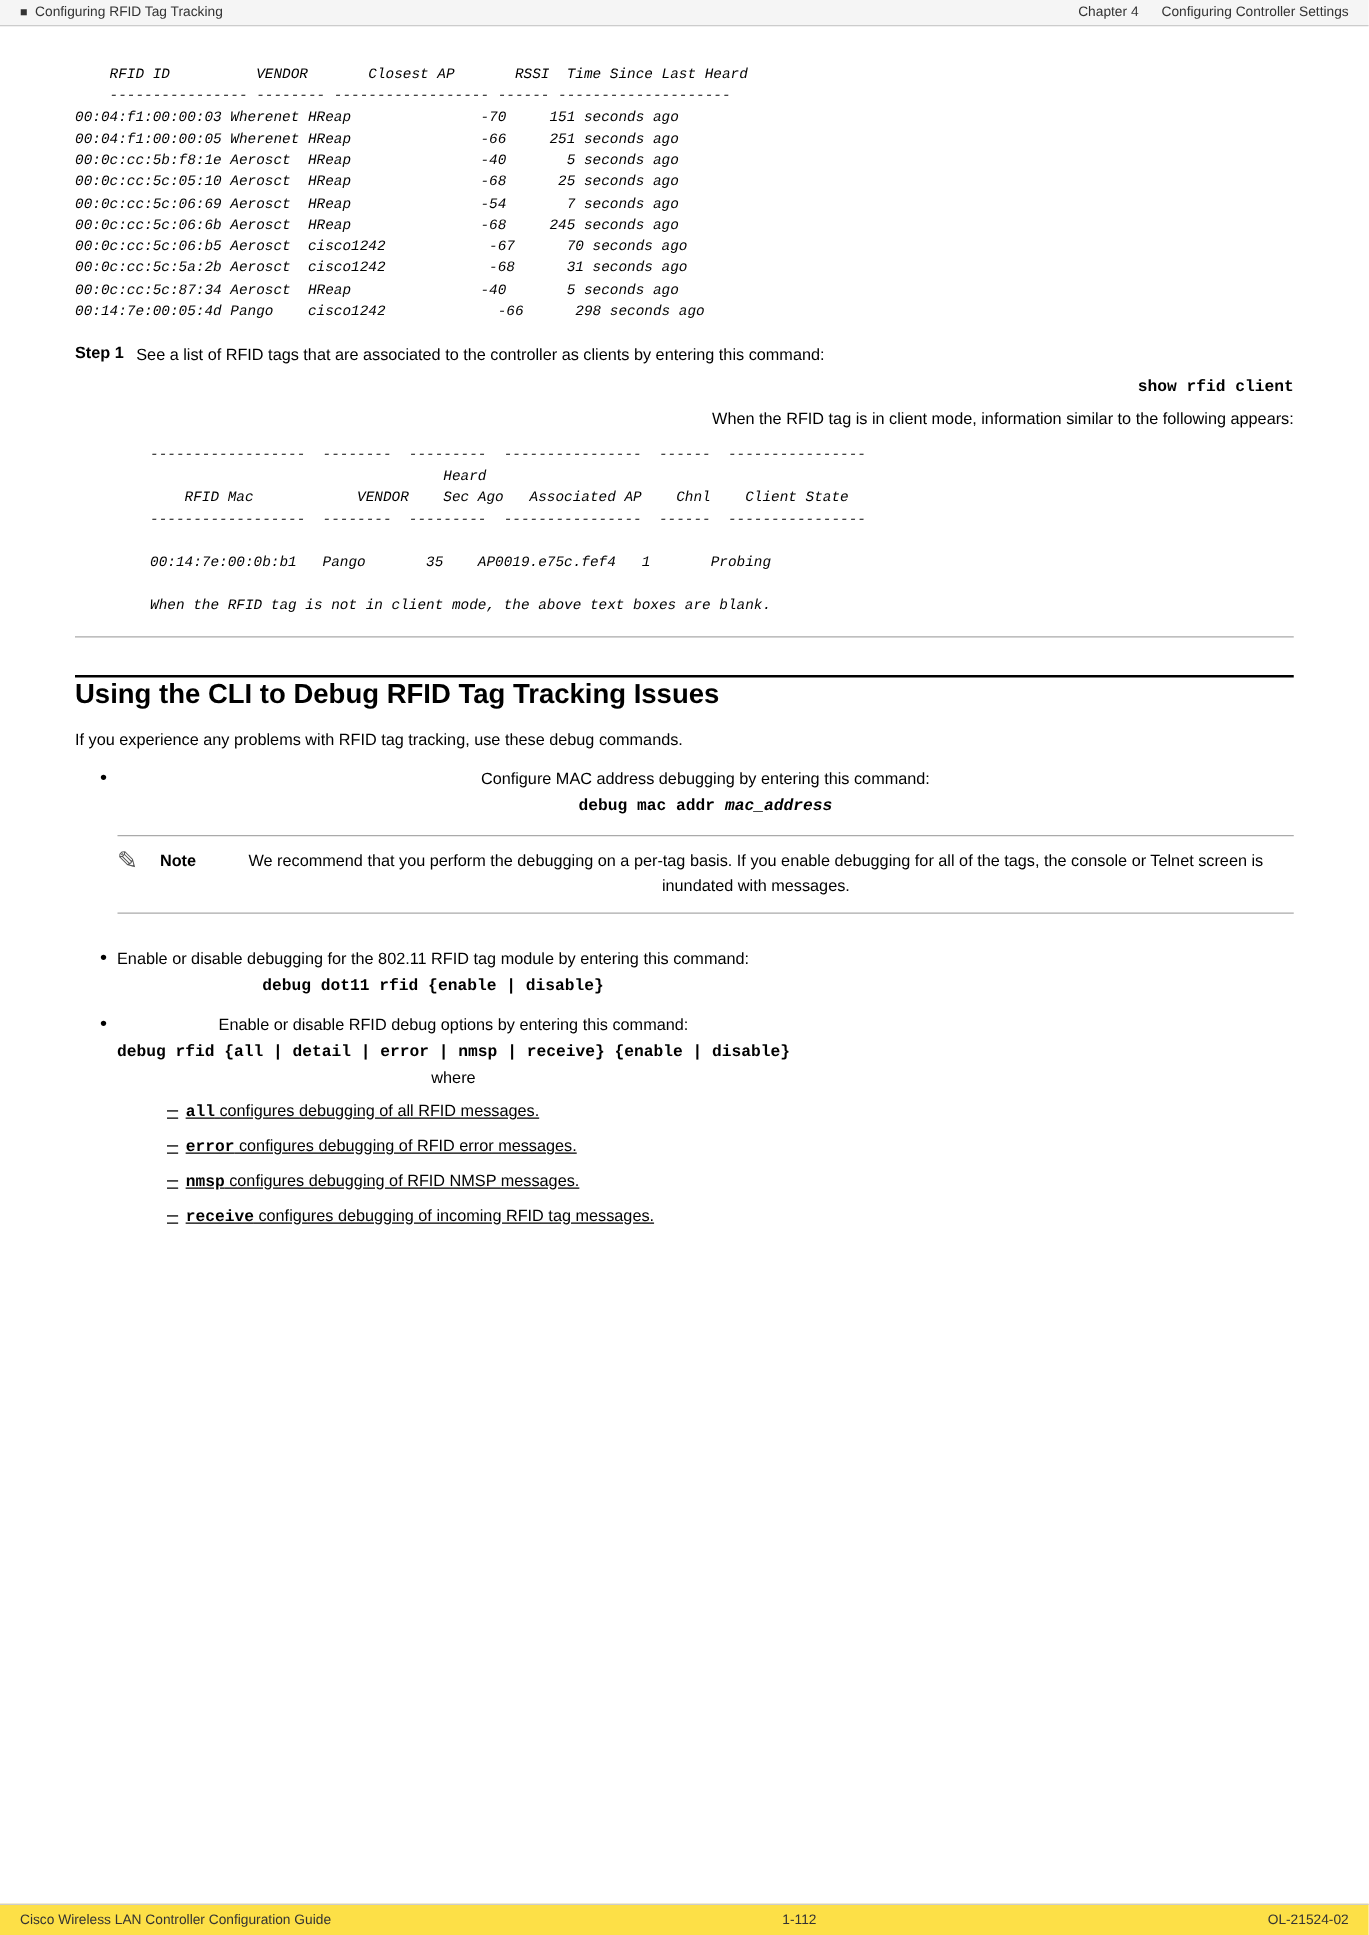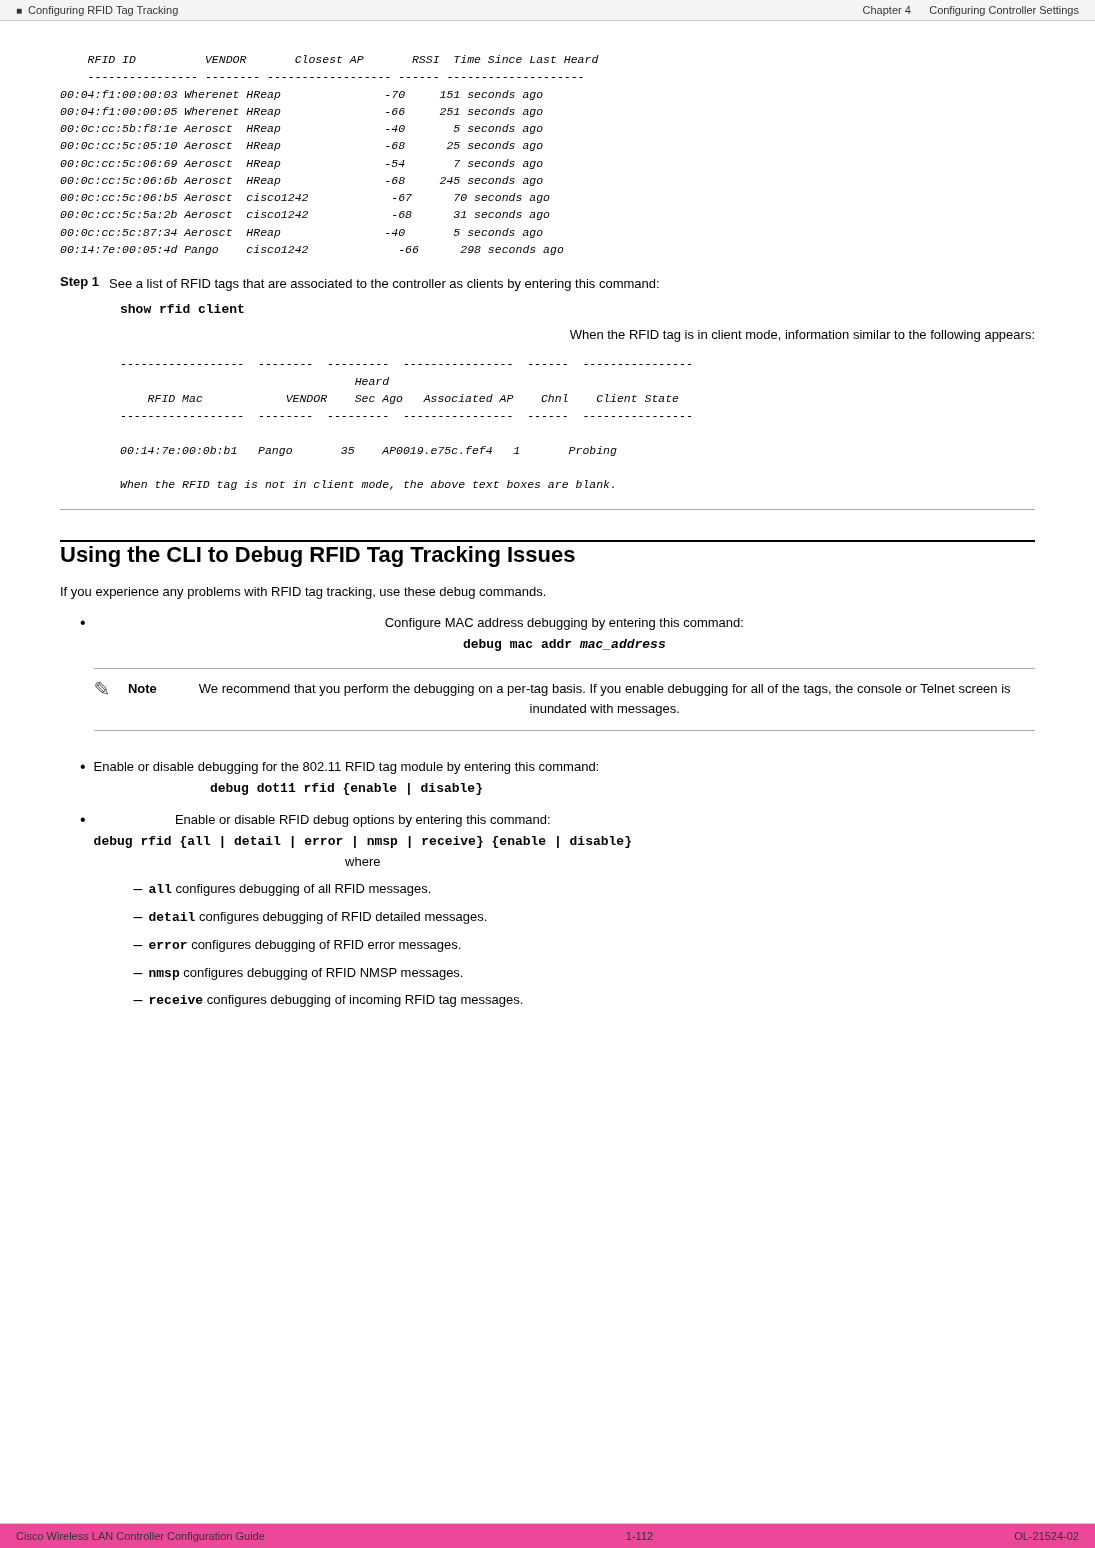--- a/index.html
+++ b/index.html
@@ -120,20 +120,21 @@
       padding: 0;
       margin: 6px 0 6px 40px;
     }
     .dash-list li {
       display: flex;
       align-items: flex-start;
       gap: 6px;
       margin-bottom: 6px;
       font-size: 13px;
       line-height: 1.6;
+      text-decoration: underline;
     }
     .dash-list li::before {
       content: "–";
       flex-shrink: 0;
     }
 
     
     .note-box {
       display: flex;
       align-items: flex-start;
@@ -164,21 +165,21 @@
     .footer-bar {
       position: absolute;
       bottom: 0;
       left: 0;
       right: 0;
       display: flex;
       justify-content: space-between;
       align-items: flex-start;
       padding: 6px 16px;
       border-top: 1px solid #ccc;
-      background: #ec4899;
+      background: #fde047;
       font-size: 11px;
       color: #333;
     }
 
     
     .hr-separator {
       border: none;
       border-bottom: 1px solid #aaa;
       margin: 16px 0;
     }
@@ -215,21 +216,21 @@
 00:0c:cc:5c:06:b5 Aerosct  cisco1242            -67      70 seconds ago
 00:0c:cc:5c:5a:2b Aerosct  cisco1242            -68      31 seconds ago
 00:0c:cc:5c:87:34 Aerosct  HReap               -40       5 seconds ago
 00:14:7e:00:05:4d Pango    cisco1242             -66      298 seconds ago</div>
 
   <div class="step-row">
     <span class="step-label">Step 1</span>
     <span class="step-text">See a list of RFID tags that are associated to the controller as clients by entering this command:</span>
   </div>
 
-  <div class="command-text" style="margin-left: 60px;">show rfid client</div>
+  <div class="command-text" style="margin-left: 60px; text-align: right;">show rfid client</div>
 
   <p class="para" style="margin-left: 60px; text-align: right;">When the RFID tag is in client mode, information similar to the following appears:</p>
 
   <div class="code-block" style="margin-left: 60px;">------------------  --------  ---------  ----------------  ------  ----------------
                                   Heard
     RFID Mac            VENDOR    Sec Ago   Associated AP    Chnl    Client State
 ------------------  --------  ---------  ----------------  ------  ----------------
 
 00:14:7e:00:0b:b1   Pango       35    AP0019.e75c.fef4   1       Probing
 
@@ -268,23 +269,20 @@
     <li>
       <span>
         <span>Enable or disable RFID debug options by entering this command:</span><br>
         <span class="command-text">debug rfid {<span style="font-weight:bold;">all</span> | <span style="font-weight:bold;">detail</span> | <span style="font-weight:bold;">error</span> | <span style="font-weight:bold;">nmsp</span> | <span style="font-weight:bold;">receive</span>} {<span style="font-weight:bold;">enable</span> | <span style="font-weight:bold;">disable</span>}</span><br>
         <span style="font-size:13px;">where</span>
         <ul class="dash-list">
           <li>
             <span><span class="code-inline">all</span> configures debugging of all RFID messages.</span>
           </li>
           <li>
-            <span><span class="code-inline">detail</span> configures debugging of RFID detailed messages.</span>
-          </li>
-          <li>
             <span><span class="code-inline">error</span> configures debugging of RFID error messages.</span>
           </li>
           <li>
             <span><span class="code-inline">nmsp</span> configures debugging of RFID NMSP messages.</span>
           </li>
           <li>
             <span><span class="code-inline">receive</span> configures debugging of incoming RFID tag messages.</span>
           </li>
         </ul>
       </span>

